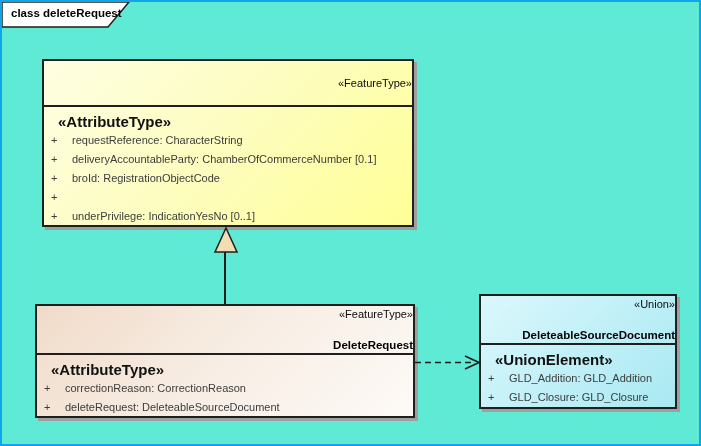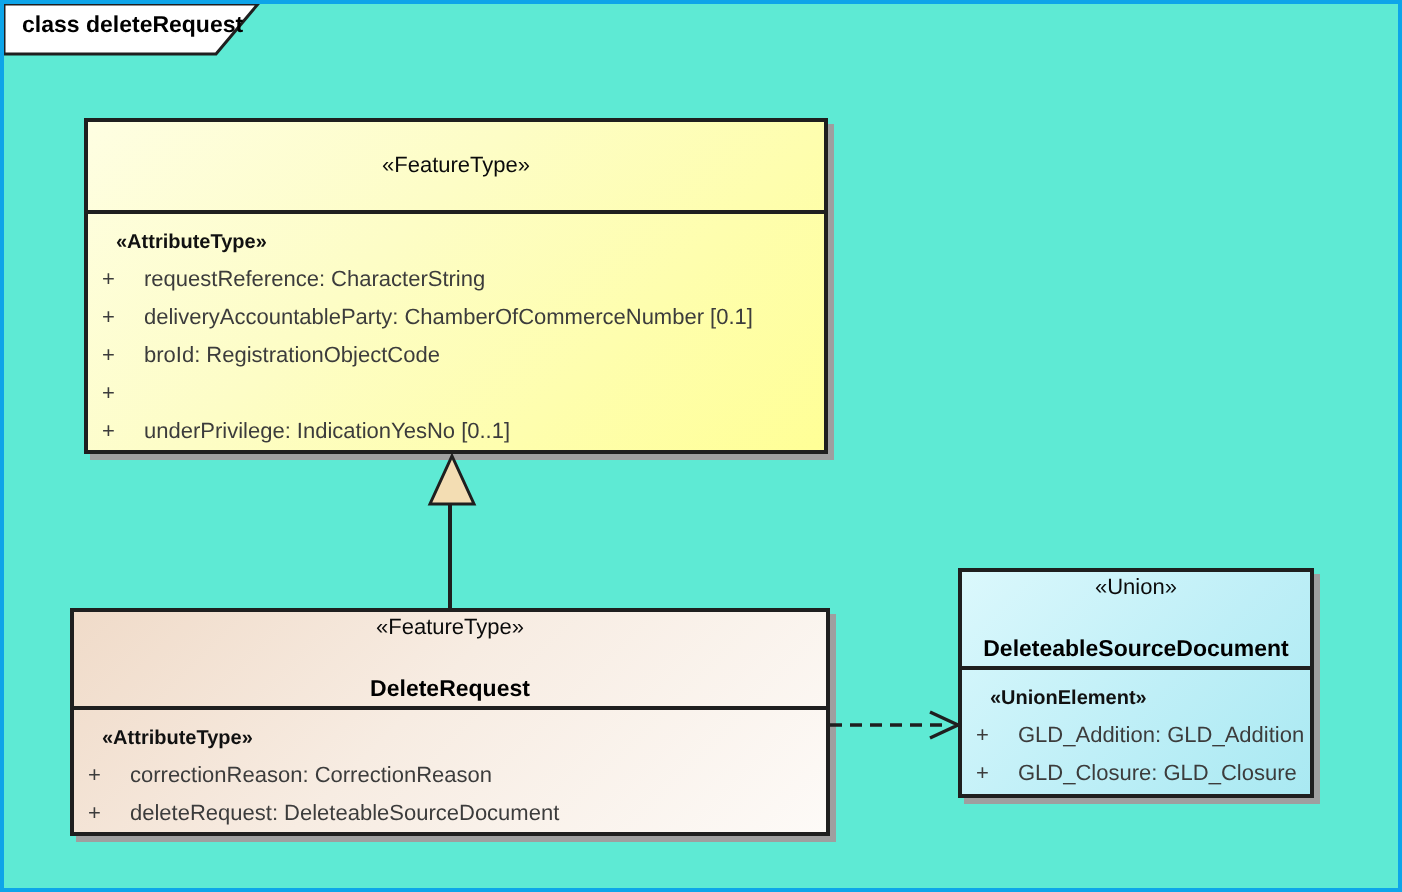--- a/index.html
+++ b/index.html
@@ -14,44 +14,44 @@
     position:absolute;left:9px;top:5px;font-size:11.5px;font-weight:bold;color:#000;
     white-space:nowrap;
   }
   
   .uml-class{
     position:absolute;box-sizing:border-box;border:2px solid #1f1f1f;
     box-shadow:3px 3px 0 #9f9f9f;
   }
   .uml-header{
     box-sizing:border-box;border-bottom:2px solid #1f1f1f;
-    display:flex;flex-direction:column;align-items:center;justify-content:center;
+    display:flex;flex-direction:column;align-items:flex-end;justify-content:center;
     gap:17px;
   }
   .stereotype{font-size:11px;color:#0b0b0b;line-height:13px;}
   .cls-name{font-size:11.5px;font-weight:bold;color:#000;line-height:14px;white-space:nowrap;}
   .cls-name.underline{}
   .attrs{padding-top:5px;}
-  .attr-st{font-size:10px;font-weight:bold;color:#111;line-height:19px;padding-left:14px;white-space:nowrap;}
+  .attr-st{font-size:15px;font-weight:bold;color:#111;line-height:19px;padding-left:14px;white-space:nowrap;}
   .attr-row{display:flex;font-size:11px;color:#3c3c3c;line-height:19px;white-space:nowrap;}
   .attr-vis{flex:none;width:21px;padding-left:7px;box-sizing:content-box;}
   .attr-text{flex:none;text-align:right;}
   
   #box-correction{
     left:40px;top:57px;width:372px;height:168px;
     background:linear-gradient(135deg,#fefee2 0%,#fdfdc6 40%,#ffff96 100%);
   }
   #box-correction .uml-header{height:46px;}
   #box-delete{
     left:33px;top:302px;width:380px;height:114px;
     background:linear-gradient(135deg,#f0dbc9 0%,#f7ece2 45%,#fdfaf7 100%);
   }
   #box-delete .uml-header{height:49px;}
   #box-union{
-    left:477px;top:282px;width:178px;height:115px;
+    left:477px;top:292px;width:198px;height:115px;
     background:linear-gradient(135deg,#dbf8fc 0%,#bfeff7 55%,#a9e9f2 100%);
   }
   #box-union .uml-header{height:49px;}
   
   .gen-line{
     position:absolute;left:222px;top:249px;width:0;height:54px;
     border-left:2px solid #1f1f1f;
   }
   .gen-head{position:absolute;left:211px;top:225px;width:26px;height:27px;}
   .dep-arrow{position:absolute;left:413px;top:352px;width:66px;height:17px;}

